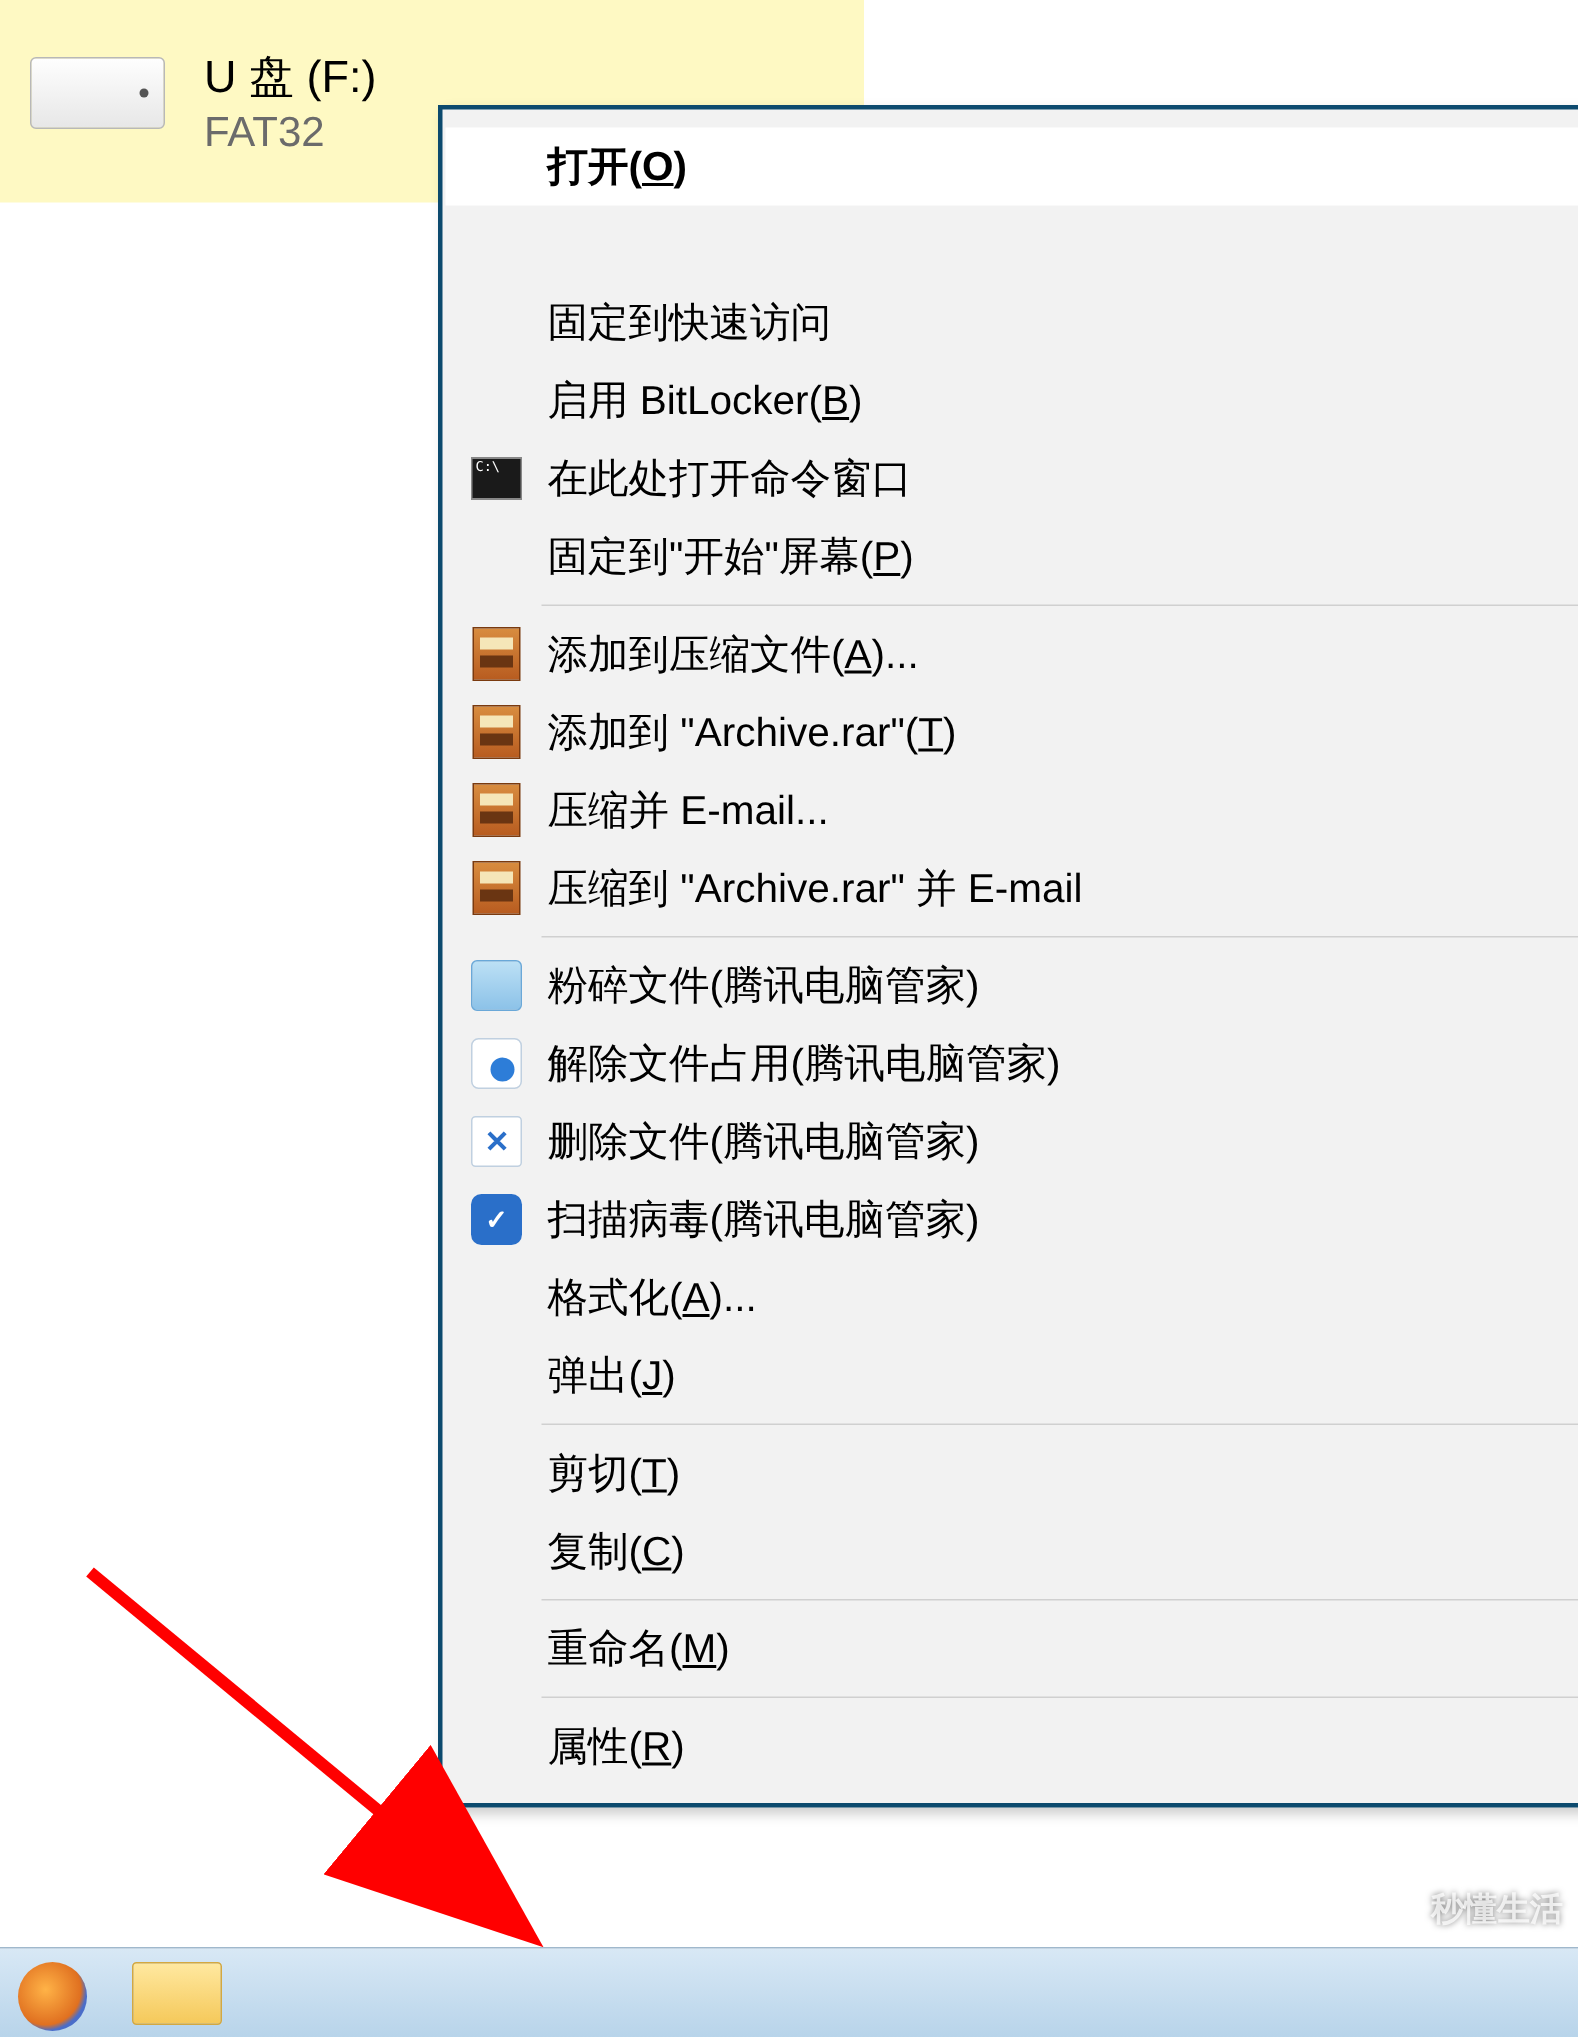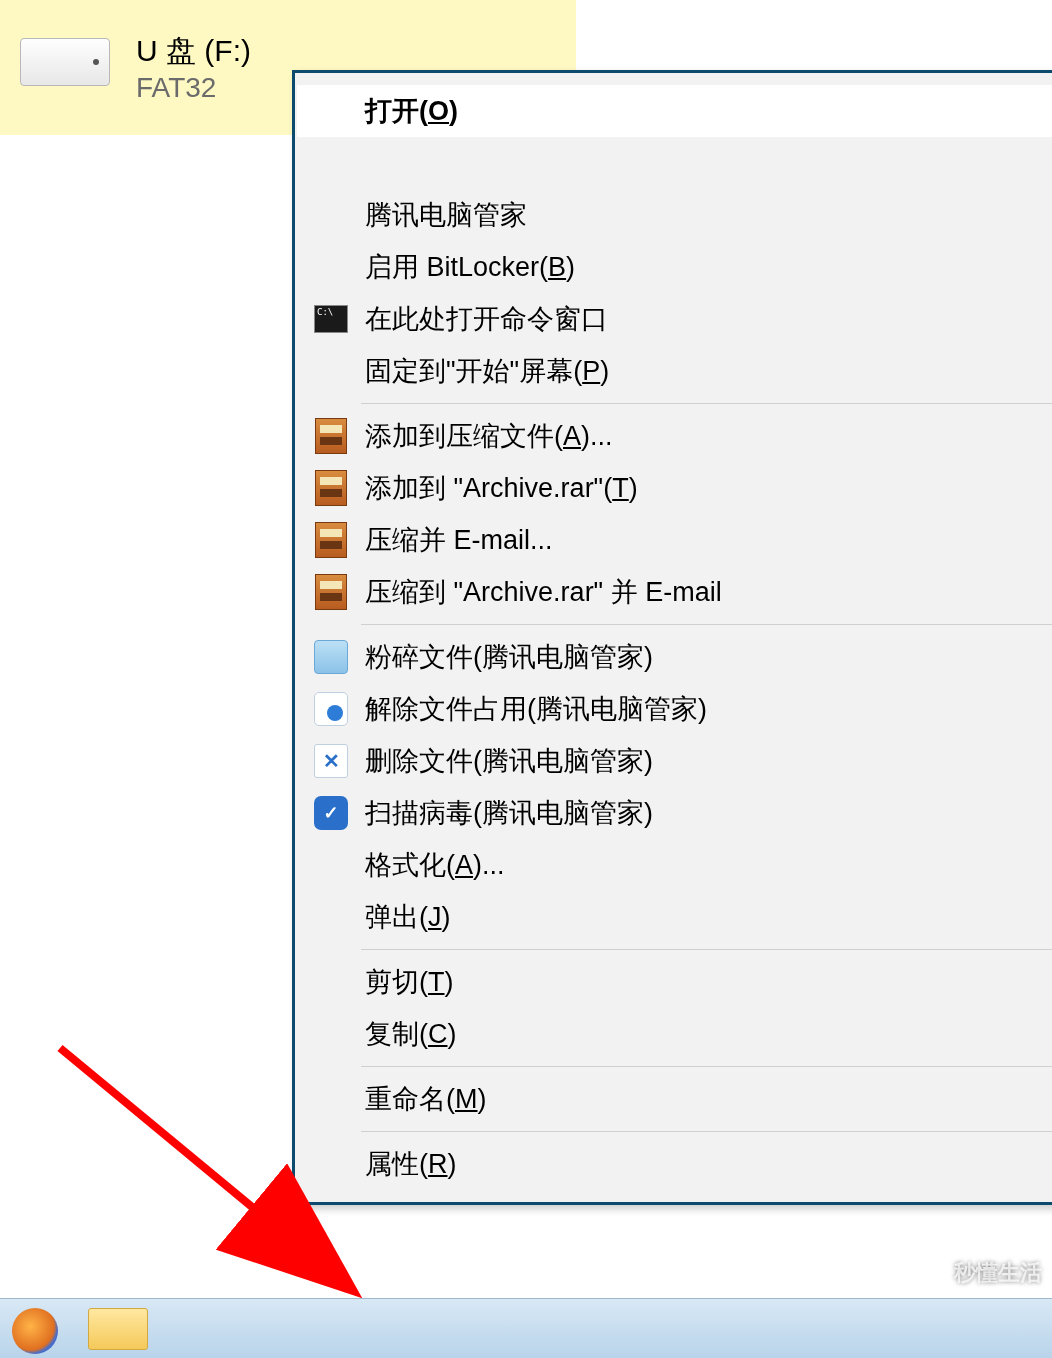--- a/index.html
+++ b/index.html
@@ -252,21 +252,21 @@
 <div class="context-menu" id="context-menu">
     <div class="menu-item default-item highlight">
       <div class="menu-icon"></div>
       <span class="menu-label">打开(<u>O</u>)</span>
     </div>
     <div class="menu-item">
       <div class="menu-icon"></div>
     </div>
     <div class="menu-item">
       <div class="menu-icon"></div>
-      <span class="menu-label">腾讯电脑管家</span>
+      <span class="menu-label">固定到快速访问</span>
     </div>
     <div class="menu-item">
       <div class="menu-icon"></div>
       <span class="menu-label">启用 BitLocker(<u>B</u>)</span>
     </div>
     <div class="menu-item">
       <div class="menu-icon">
         <div class="icon-cmd"></div>
       </div>
       <span class="menu-label">在此处打开命令窗口</span>

